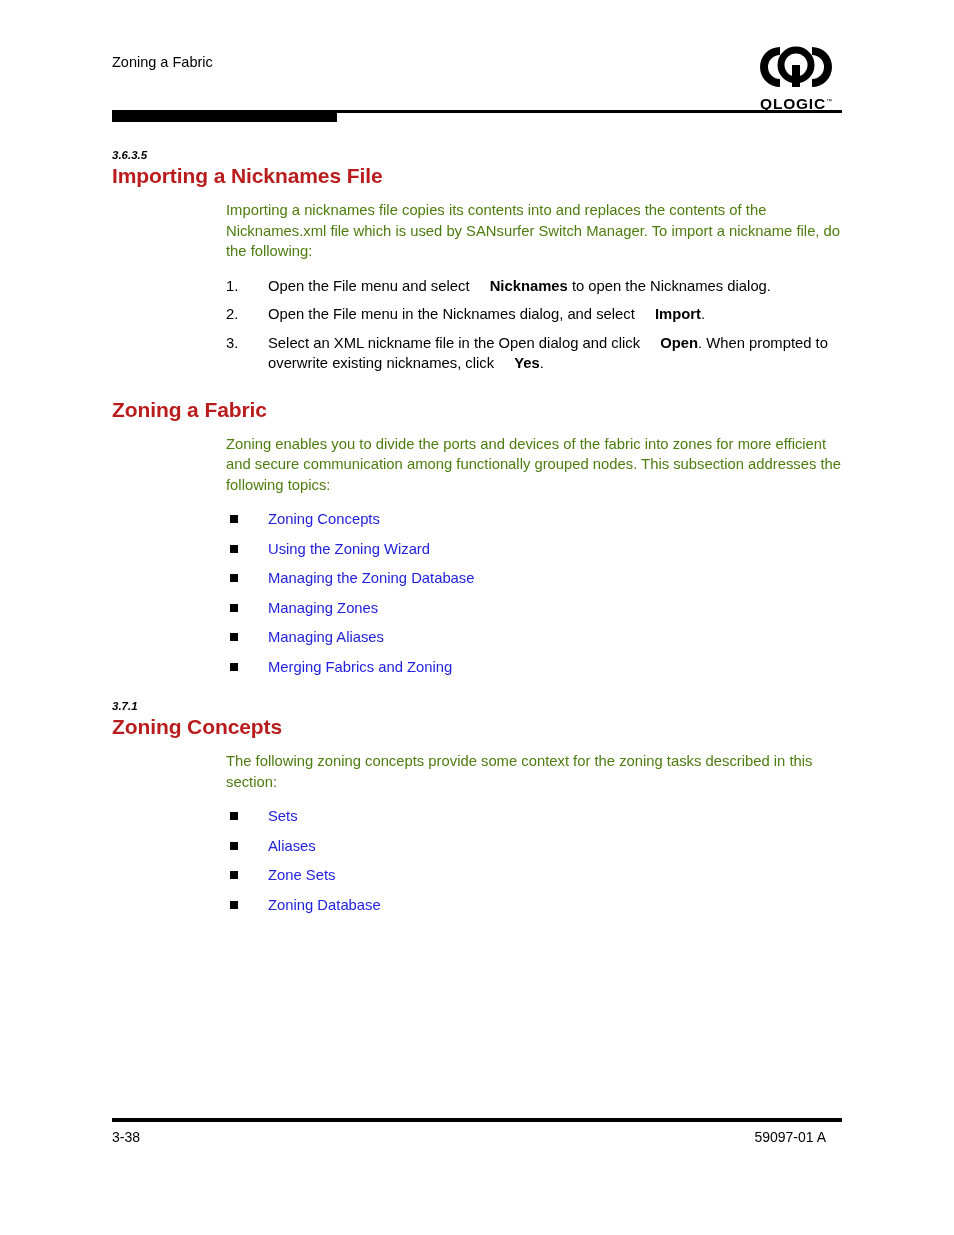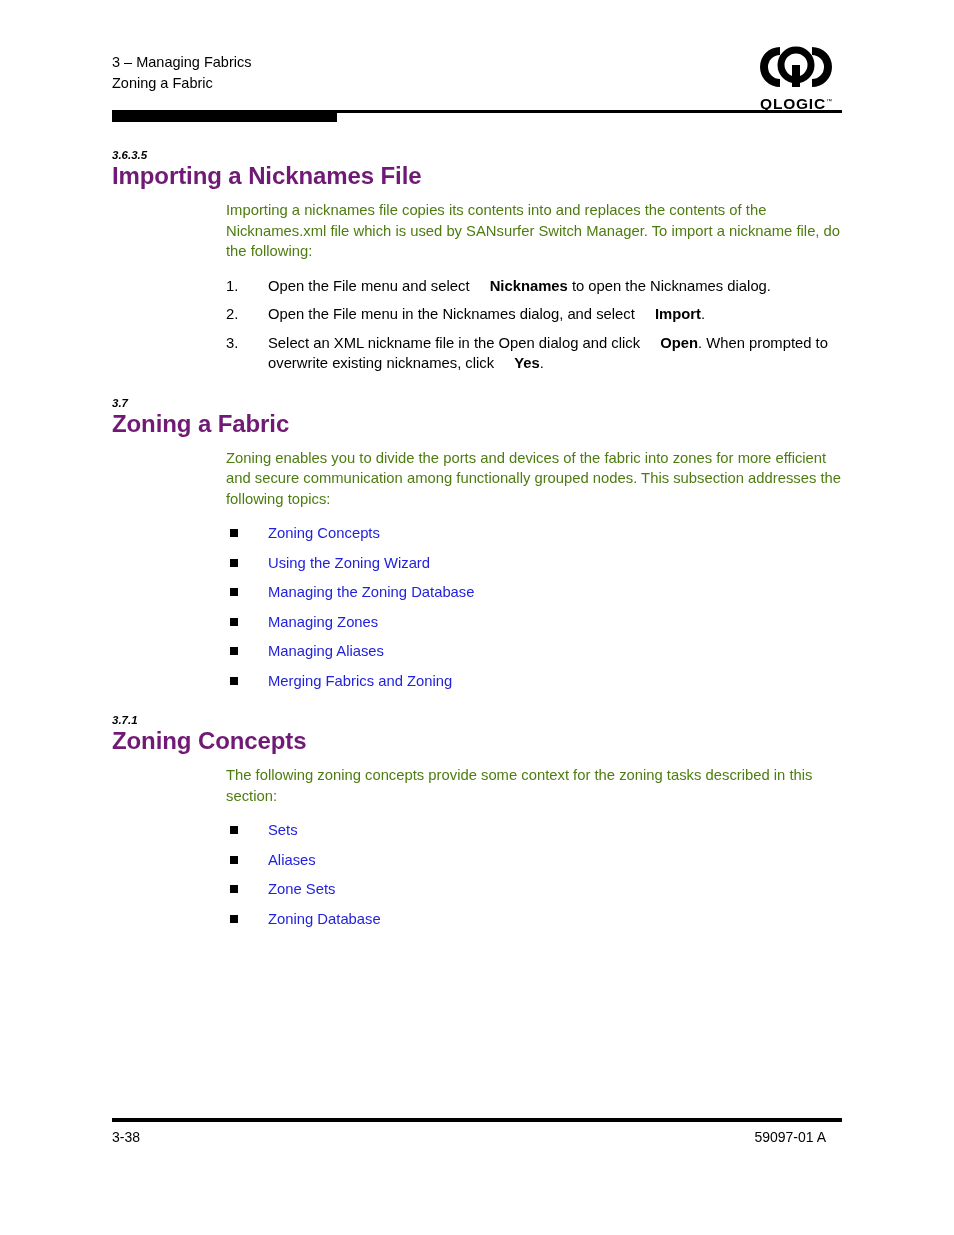--- a/index.html
+++ b/index.html
@@ -95,25 +95,25 @@
 
   .secnum {
     font-size: 11.5px;
     font-weight: bold;
     font-style: italic;
     line-height: 14px;
     margin: 0;
     color: #000;
   }
   h1.heading {
-    font-size: 24px;
+    font-size: 21px;
     font-weight: bold;
     line-height: 25px;
     margin: 1px 0 0 0;
-    color: #701a75;
+    color: #b91c1c;
     letter-spacing: -0.1px;
   }
 
   .body-block {
     margin-left: 114px;
     width: 628px;
   }
   p.para {
     font-size: 14.8px;
     line-height: 20.5px;
@@ -207,21 +207,20 @@
     text-align: right;
   }
 </style>
 </head>
 <body>
 
 <div class="page">
 
   <div class="header">
     <div class="header-lines">
-      <span class="header-line">3 – Managing Fabrics</span>
       <span class="header-line">Zoning a Fabric</span>
     </div>
 
     <div class="logo">
       <svg class="logo-mark" viewBox="0 0 76 46" aria-hidden="true">
 
         <path d="M22 3 A20 20 0 0 0 22 43 L22 35 A12 12 0 0 1 22 11 Z" fill="#000"></path>
 
         <path d="M54 3 A20 20 0 0 1 54 43 L54 35 A12 12 0 0 0 54 11 Z" fill="#000"></path>
 
@@ -255,21 +254,20 @@
           <li>
             <span class="num">3.</span><span>Select an XML nickname file in the Open dialog and click </span><b>Open</b><span>. When prompted to overwrite existing nicknames, click </span><b>Yes</b><span>.</span>
           </li>
         </ol>
       </div>
     </div>
 
     <div class="section-gap"></div>
 
     <div>
-      <p class="secnum">3.7</p>
       <h1 class="heading">Zoning a Fabric</h1>
 
       <div class="body-block">
         <p class="para">Zoning enables you to divide the ports and devices of the fabric into zones for more efficient and secure communication among functionally grouped nodes. This subsection addresses the following topics:</p>
 
         <ul class="bullets">
           <li><span class="sq"></span><a class="xref" href="#">Zoning Concepts</a></li>
           <li><span class="sq"></span><a class="xref" href="#">Using the Zoning Wizard</a></li>
           <li><span class="sq"></span><a class="xref" href="#">Managing the Zoning Database</a></li>
           <li><span class="sq"></span><a class="xref" href="#">Managing Zones</a></li>

